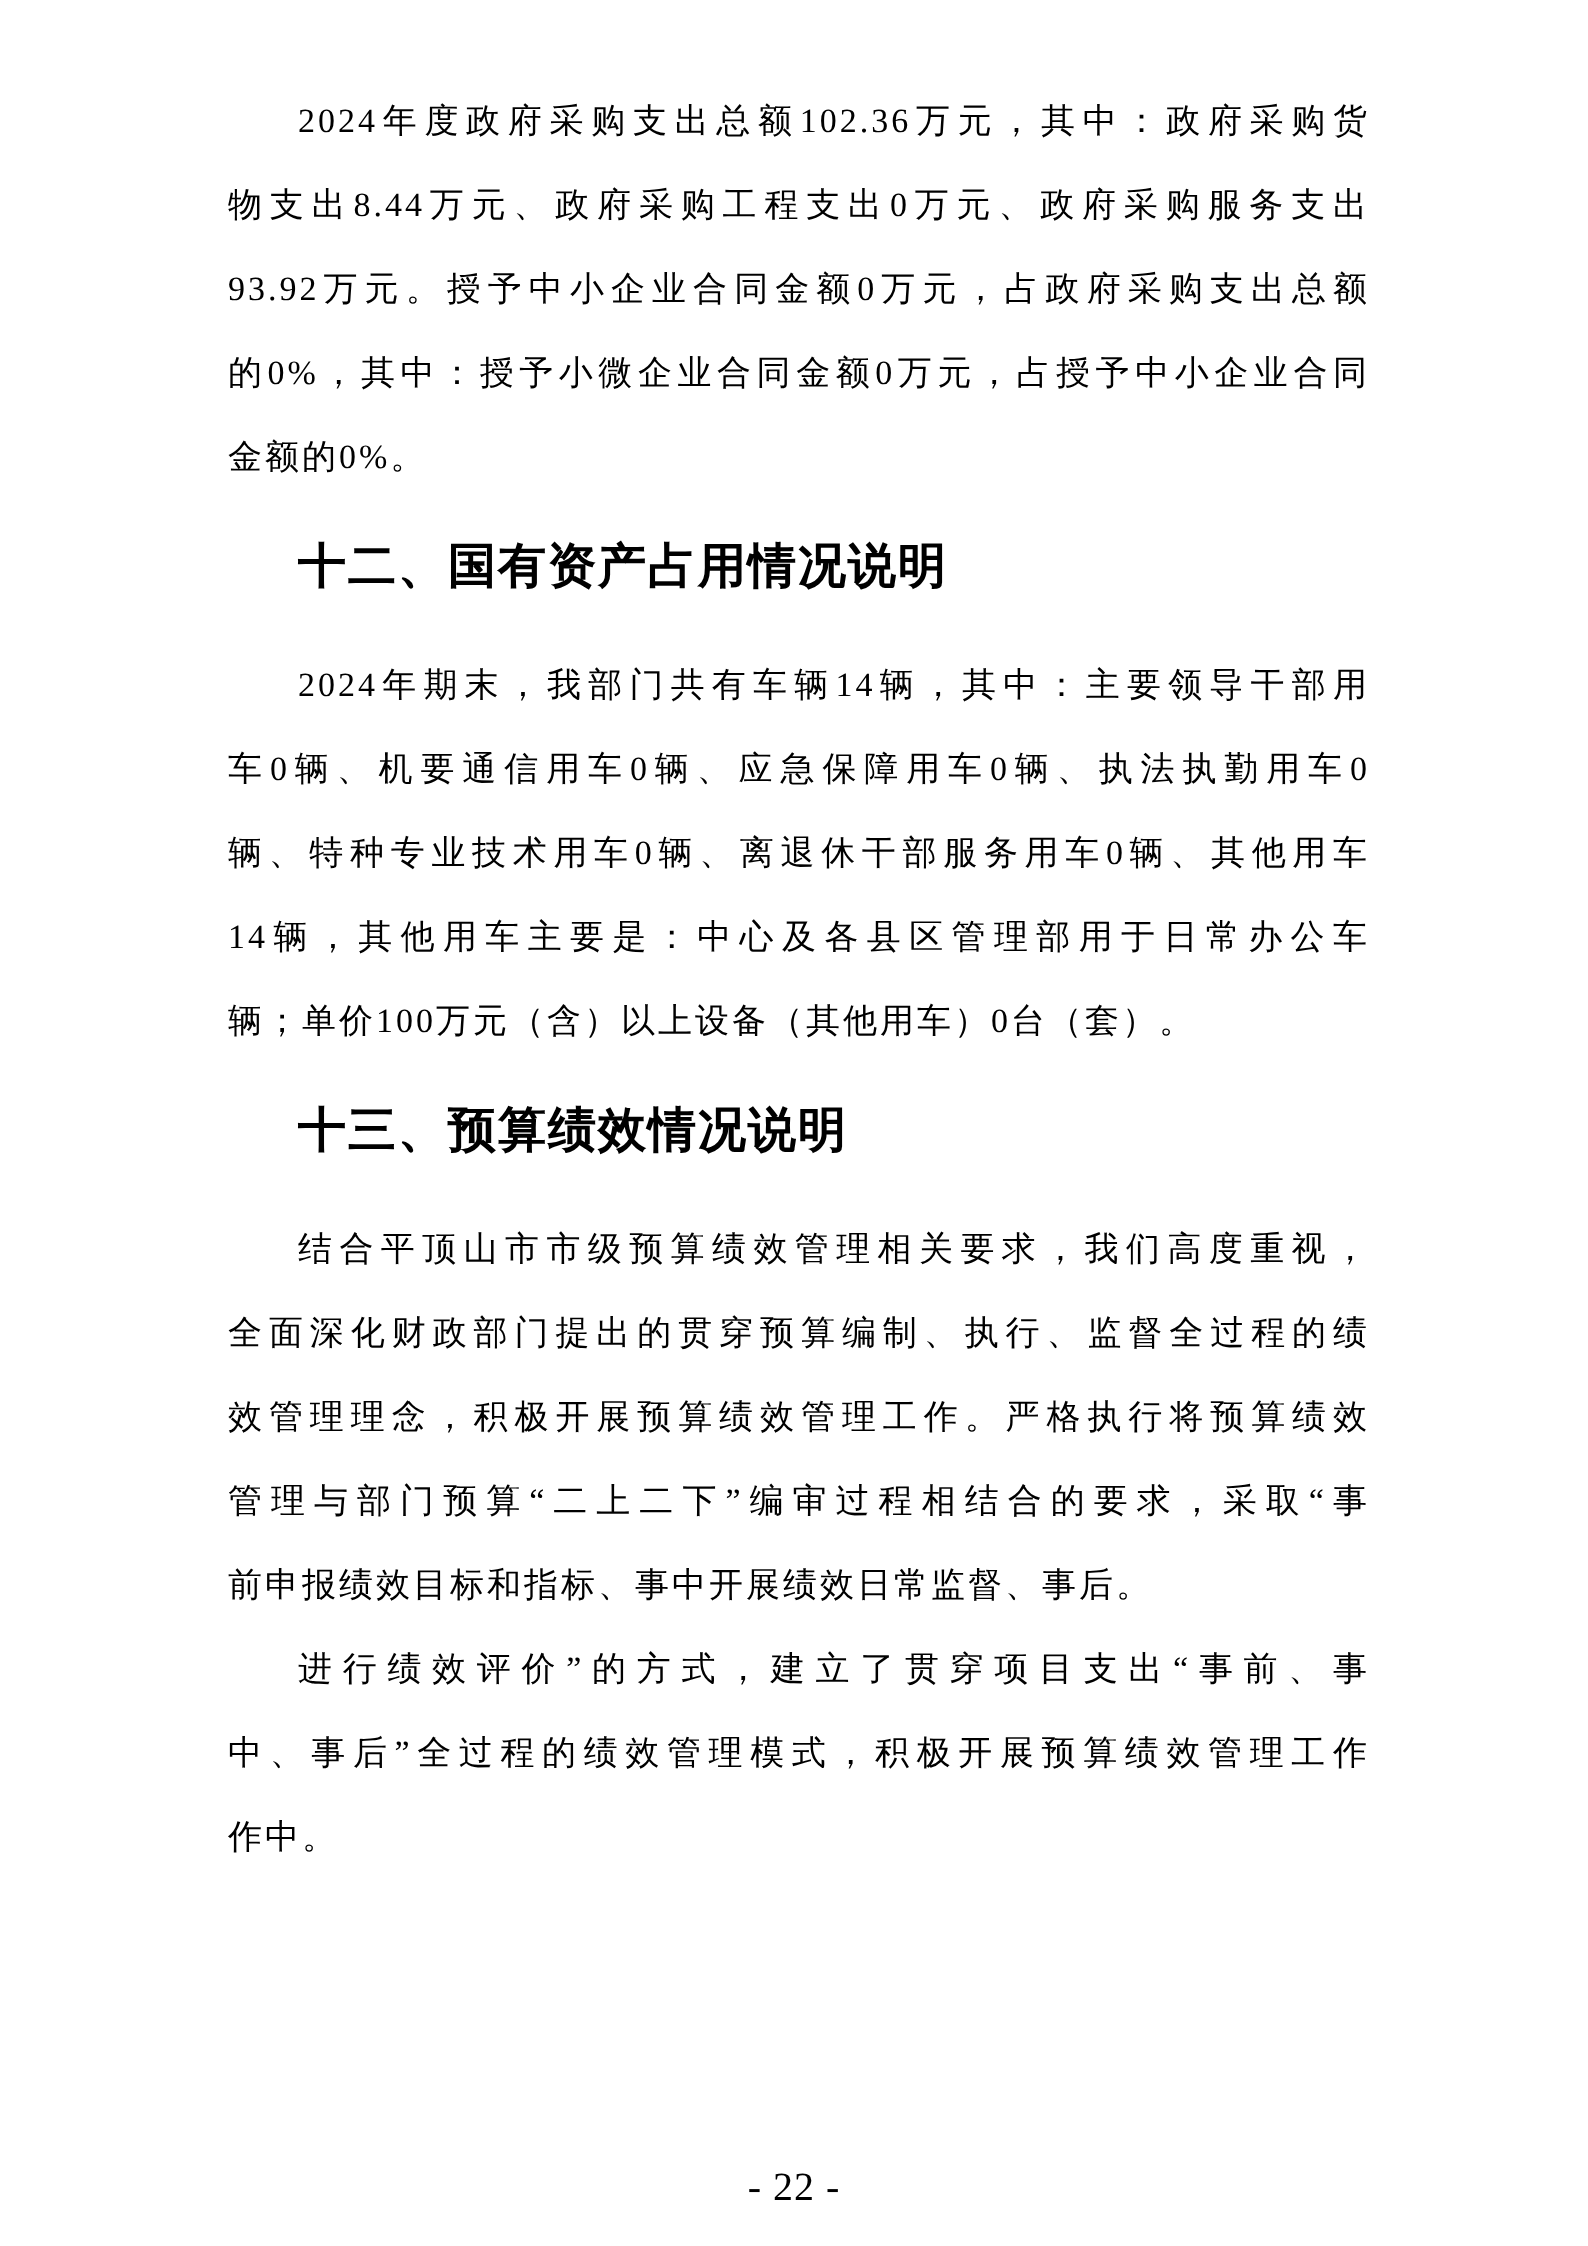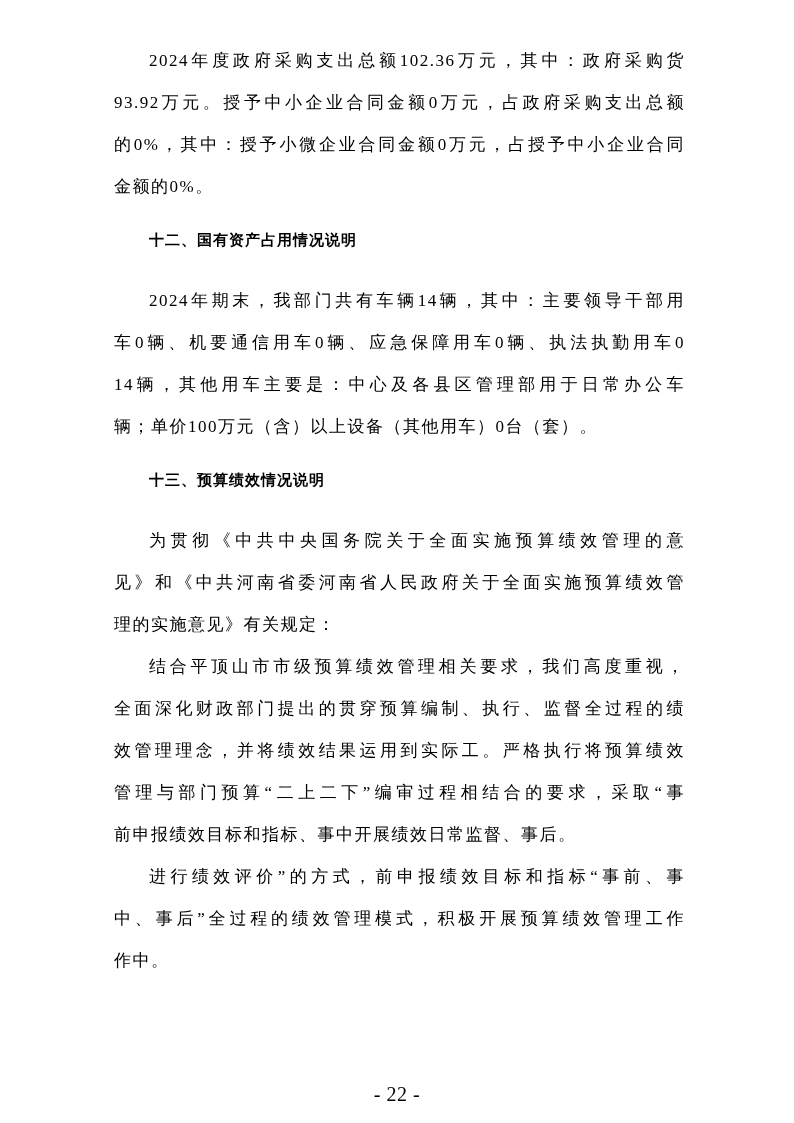--- a/index.html
+++ b/index.html
@@ -27,23 +27,23 @@
     letter-spacing: 1.5px;
     text-align: justify;
     text-align-last: justify;
     overflow: hidden;
     white-space: normal;
   }
   .line.first { text-indent: 35px; }
   .line.end { text-align-last: left; }
   .heading {
     display: block;
-    font-family: Liberation Mono, monospace;
+    font-family: Liberation Sans, sans-serif;
     font-weight: bold;
-    font-size: 15px;
+    font-size: 24px;
     line-height: 42px;
     height: 42px;
     letter-spacing: 1px;
     text-indent: 35px;
     margin: 13px 0 17px 0;
     overflow: hidden;
   }
   .page-footer {
     position: absolute;
     left: 0;
@@ -56,51 +56,48 @@
     font-family: "Liberation Serif", serif;
   }
 </style>
 </head>
 <body>
 
 <div class="doc-page">
 
   <div class="para">
     <span class="line first">2024年度政府采购支出总额102.36万元，其中：政府采购货</span>
+    <span class="line">物支出8.44万元、政府采购工程支出0万元、政府采购服务支出</span>
     <span class="line">93.92万元。授予中小企业合同金额0万元，占政府采购支出总额</span>
     <span class="line">的0%，其中：授予小微企业合同金额0万元，占授予中小企业合同</span>
     <span class="line end">金额的0%。</span>
   </div>
 
   <h2 class="heading">十二、国有资产占用情况说明</h2>
 
   <div class="para">
     <span class="line first">2024年期末，我部门共有车辆14辆，其中：主要领导干部用</span>
     <span class="line">车0辆、机要通信用车0辆、应急保障用车0辆、执法执勤用车0</span>
+    <span class="line">辆、特种专业技术用车0辆、离退休干部服务用车0辆、其他用车</span>
     <span class="line">14辆，其他用车主要是：中心及各县区管理部用于日常办公车</span>
     <span class="line end">辆；单价100万元（含）以上设备（其他用车）0台（套）。</span>
   </div>
 
   <h2 class="heading">十三、预算绩效情况说明</h2>
 
-  <div class="para">
-    <span class="line first">为贯彻《中共中央国务院关于全面实施预算绩效管理的意</span>
-    <span class="line">见》和《中共河南省委河南省人民政府关于全面实施预算绩效管</span>
-    <span class="line end">理的实施意见》有关规定：</span>
-  </div>
 
   <div class="para">
     <span class="line first">结合平顶山市市级预算绩效管理相关要求，我们高度重视，</span>
     <span class="line">全面深化财政部门提出的贯穿预算编制、执行、监督全过程的绩</span>
-    <span class="line">效管理理念，并将绩效结果运用到实际工。严格执行将预算绩效</span>
+    <span class="line">效管理理念，积极开展预算绩效管理工作。严格执行将预算绩效</span>
     <span class="line">管理与部门预算“二上二下”编审过程相结合的要求，采取“事</span>
     <span class="line end">前申报绩效目标和指标、事中开展绩效日常监督、事后。</span>
   </div>
 
   <div class="para">
-    <span class="line first">进行绩效评价”的方式，前申报绩效目标和指标“事前、事</span>
+    <span class="line first">进行绩效评价”的方式，建立了贯穿项目支出“事前、事</span>
     <span class="line">中、事后”全过程的绩效管理模式，积极开展预算绩效管理工作</span>
     <span class="line end">作中。</span>
   </div>
 
   <div class="page-footer">- 22 -</div>
 
 </div>
 
 </body></html>

